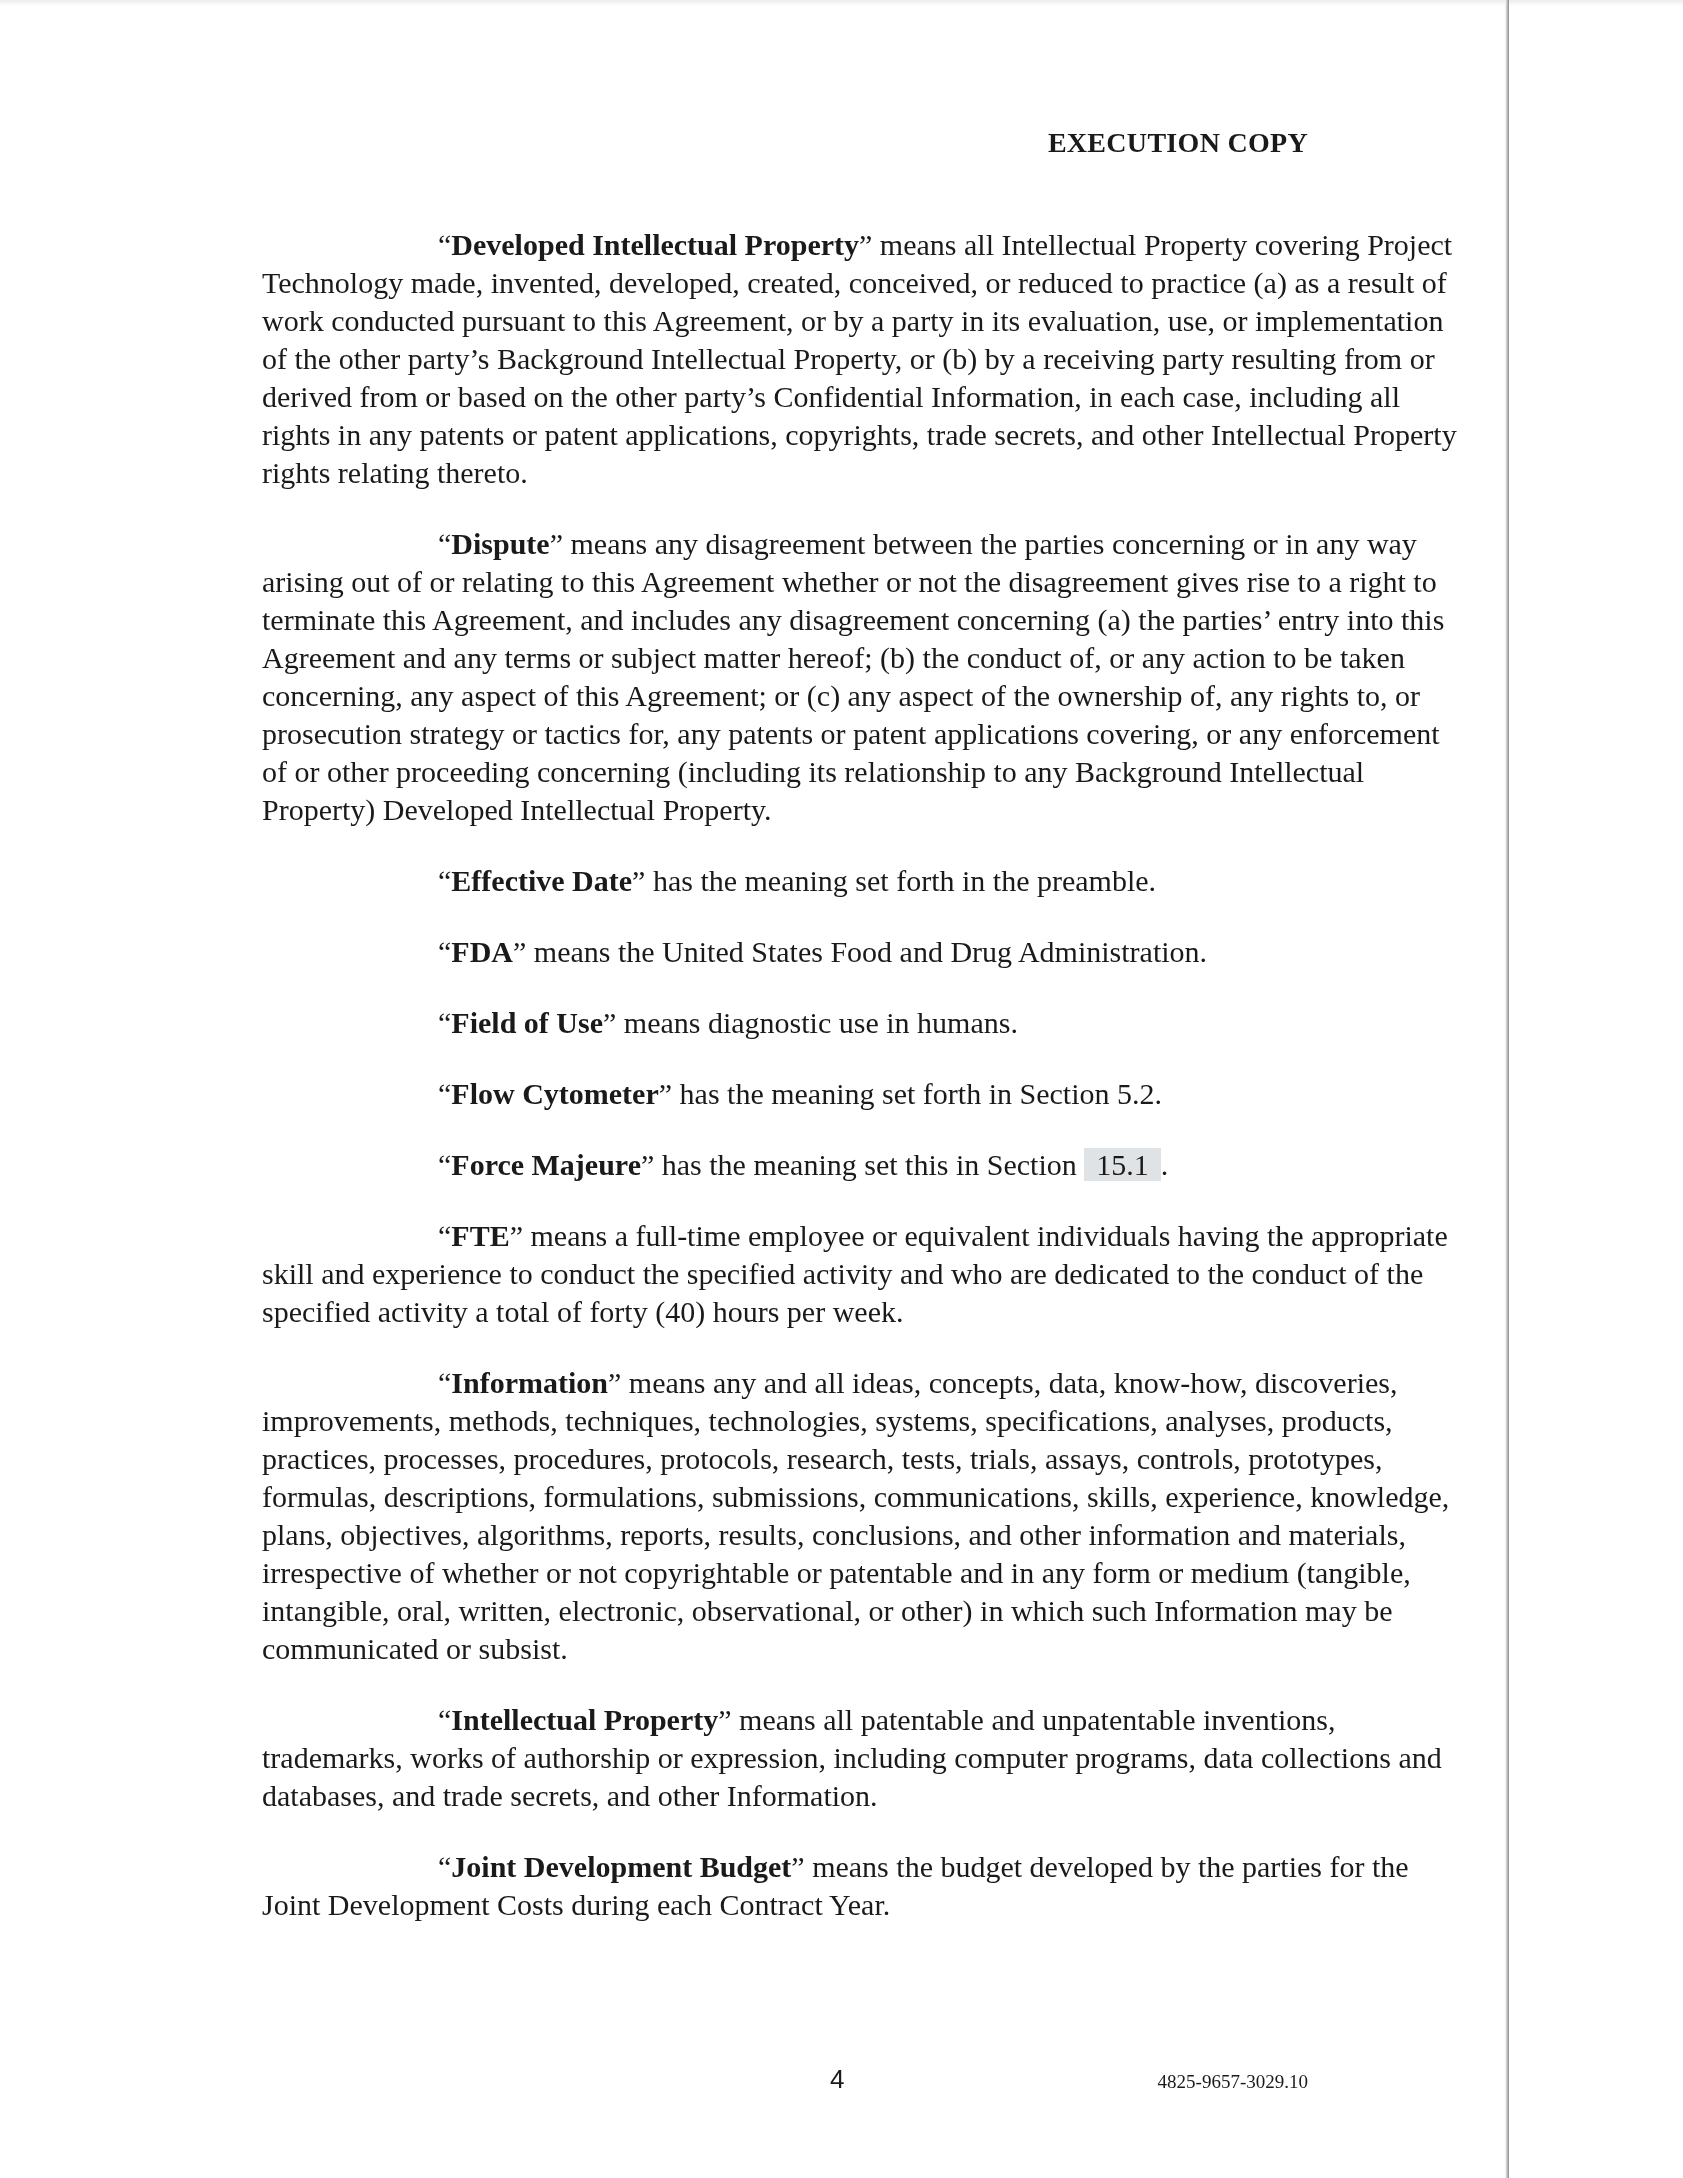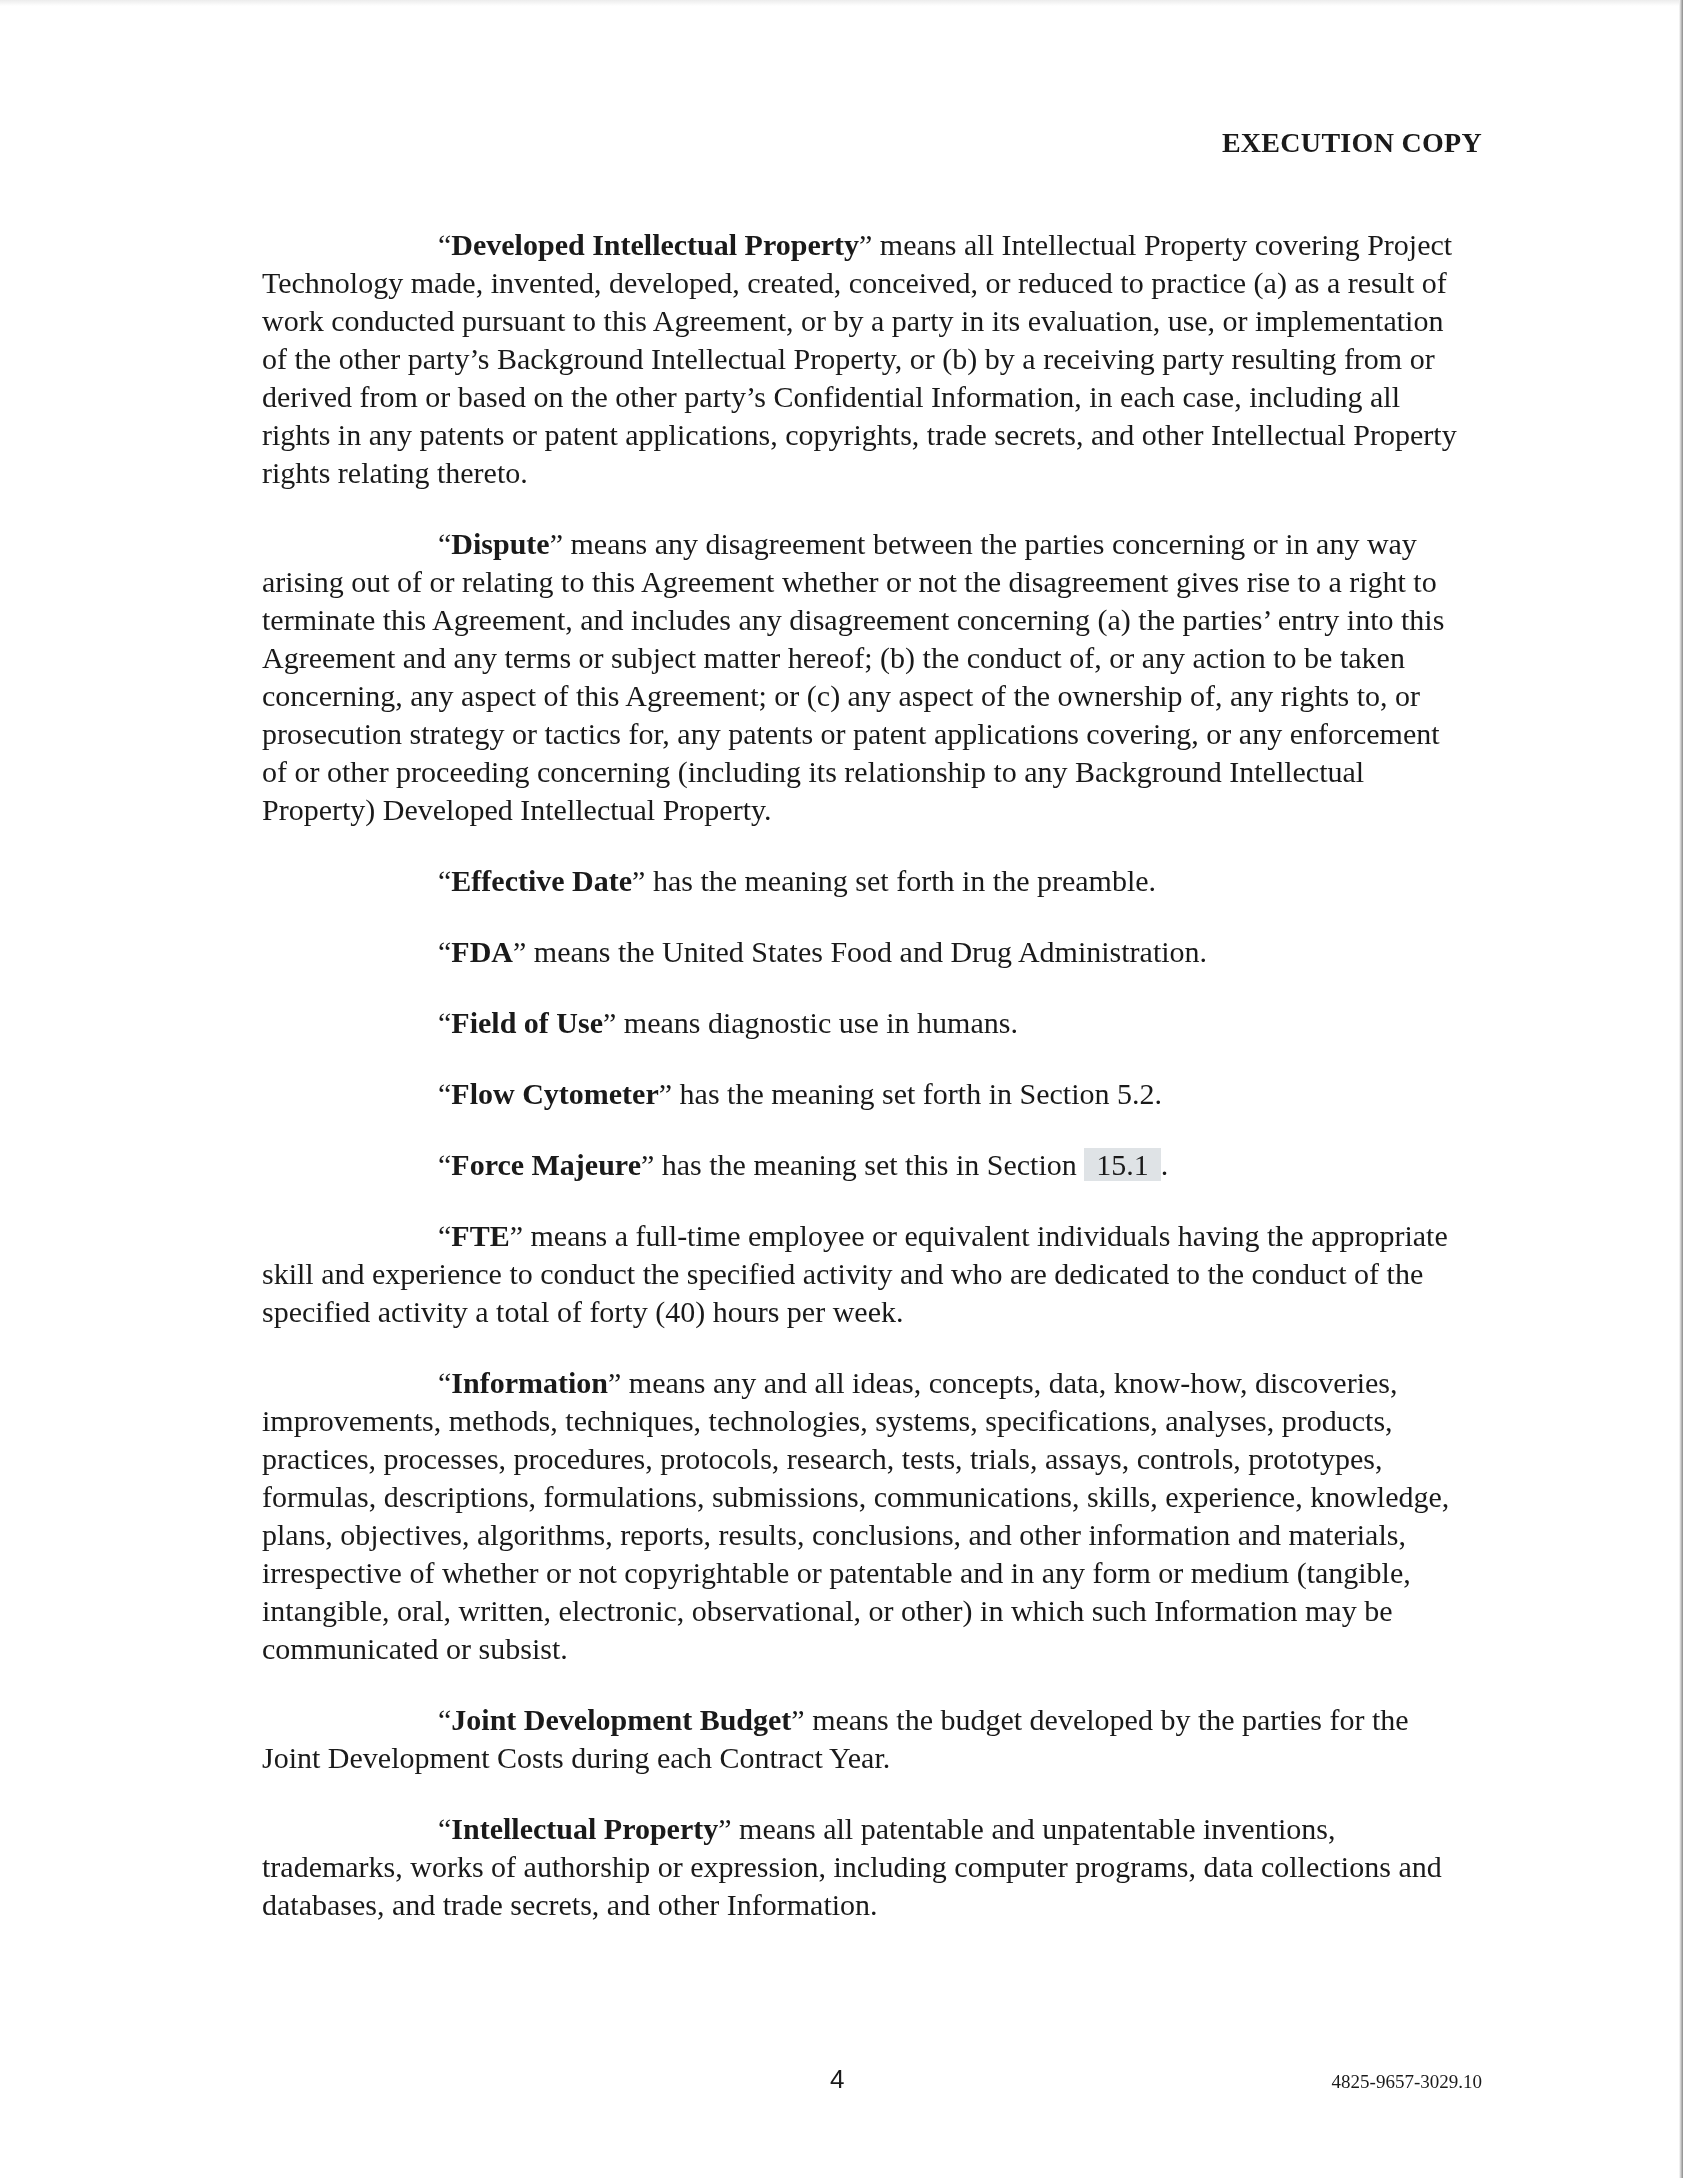--- a/index.html
+++ b/index.html
@@ -11,21 +11,21 @@
       width: 1683px;
       height: 2178px;
       position: relative;
       overflow: hidden;
       font-family: "Liberation Serif", "DejaVu Serif", serif;
       color: #1a1a1a;
     }
     .page {
       position: absolute;
       left: 0; top: 0;
-      width: 1683px;
+      width: 1509px;
       height: 2178px;
       background: #ffffff;
     }
     .scan-edge-top {
       position: absolute;
       left: 0; top: 0;
       width: 1683px;
       height: 6px;
       background: linear-gradient(to bottom, #ececec, #ffffff);
     }
@@ -106,22 +106,22 @@
     <p class="def single"><span>“</span><span class="term">Field of Use</span><span>”</span><span> means diagnostic use in humans.</span></p>
 
     <p class="def single"><span>“</span><span class="term">Flow Cytometer</span><span>”</span><span> has the meaning set forth in Section 5.2.</span></p>
 
     <p class="def single"><span>“</span><span class="term">Force Majeure</span><span>”</span><span> has the meaning set this in Section </span><span class="hl">15.1</span><span>.</span></p>
 
     <p class="def"><span>“</span><span class="term">FTE</span><span>”</span><span> means a full-time employee or equivalent individuals having the appropriate skill and experience to conduct the specified activity and who are dedicated to the conduct of the specified activity a total of forty (40) hours per week.</span></p>
 
     <p class="def"><span>“</span><span class="term">Information</span><span>”</span><span> means any and all ideas, concepts, data, know-how, discoveries, improvements, methods, techniques, technologies, systems, specifications, analyses, products, practices, processes, procedures, protocols, research, tests, trials, assays, controls, prototypes, formulas, descriptions, formulations, submissions, communications, skills, experience, knowledge, plans, objectives, algorithms, reports, results, conclusions, and other information and materials, irrespective of whether or not copyrightable or patentable and in any form or medium (tangible, intangible, oral, written, electronic, observational, or other) in which such Information may be communicated or subsist.</span></p>
 
+    <p class="def"><span>“</span><span class="term">Intellectual Property</span><span>”</span><span> means all patentable and unpatentable inventions, trademarks, works of authorship or expression, including computer programs, data collections and databases, and trade secrets, and other Information.</span></p>
+
     <p class="def"><span>“</span><span class="term">Joint Development Budget</span><span>”</span><span> means the budget developed by the parties for the Joint Development Costs during each Contract Year.</span></p>
-
-    <p class="def"><span>“</span><span class="term">Intellectual Property</span><span>”</span><span> means all patentable and unpatentable inventions, trademarks, works of authorship or expression, including computer programs, data collections and databases, and trade secrets, and other Information.</span></p>
 
   </div>
 
   <div class="footer-page">4</div>
   <div class="footer-docid">4825-9657-3029.10</div>
 </div>
 
 
 </body></html>

